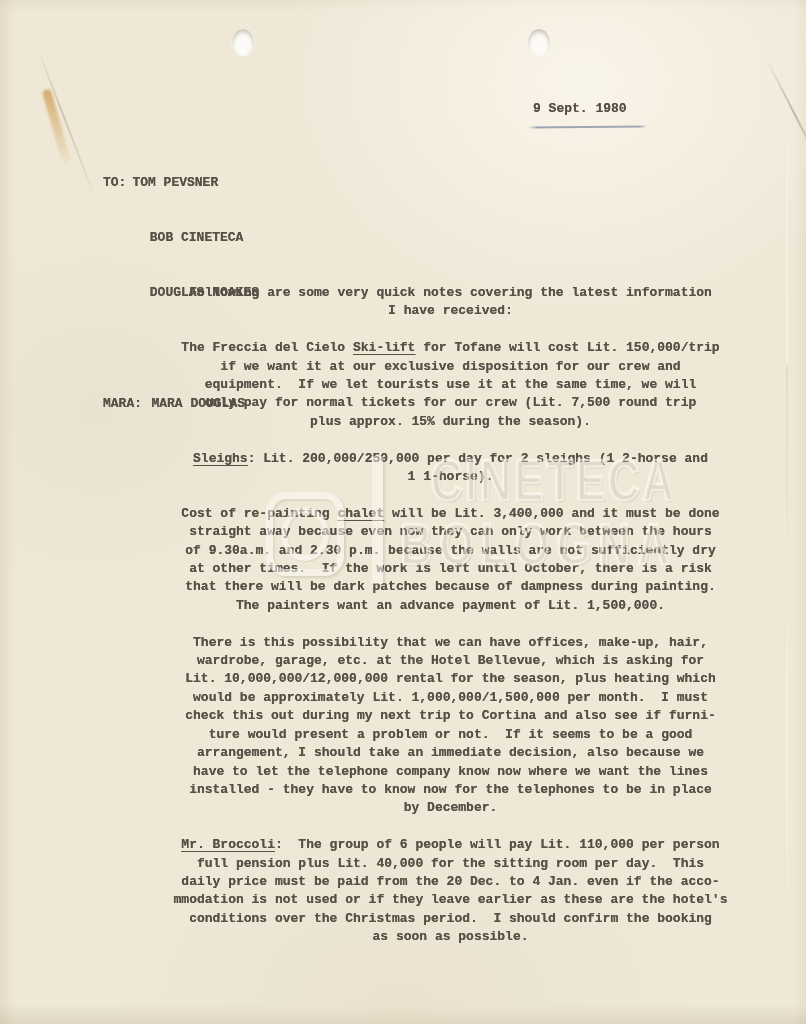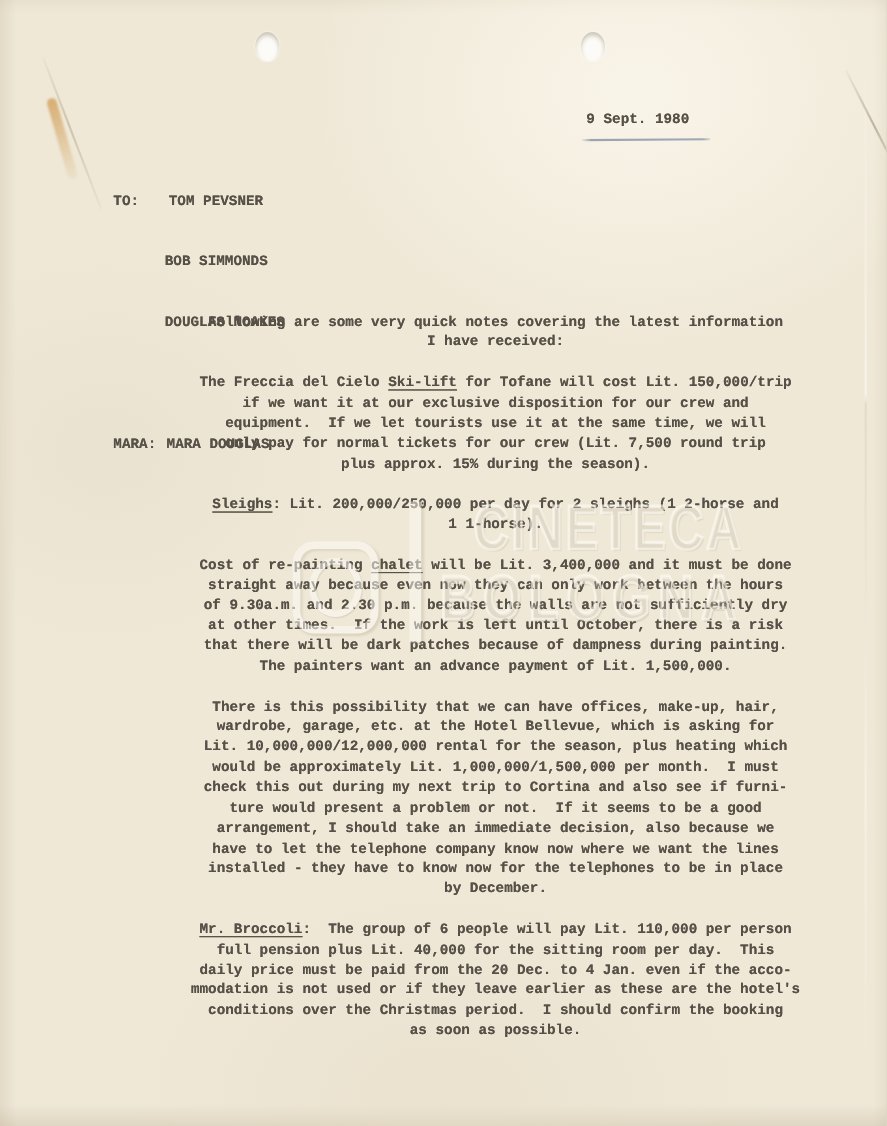--- a/index.html
+++ b/index.html
@@ -32,21 +32,21 @@
   .line{white-space:pre;}
   u{text-decoration-thickness:1.3px;text-underline-offset:3px;}
   .date-block{position:absolute;left:533px;top:100px;}
   .date-underline{
     position:absolute;left:528px;top:126px;width:118px;height:2px;
     background:linear-gradient(to right, rgba(123,137,160,0) 0%, rgba(123,137,160,0.75) 8%, rgba(123,137,160,0.7) 94%, rgba(123,137,160,0.2) 100%);
     transform:rotate(-0.4deg);border-radius:1px;
   }
   .header-block{position:absolute;left:103px;top:137px;}
   .hrow{display:flex;align-items:center;}
-  .to-name{margin-left:27px;}
+  .to-name{margin-left:6px;}
   .indent5{padding-left:46.8px;}
   .blank-line{height:18.4px;}
   .sender{margin-left:9.4px;}
   .body-block{position:absolute;left:103px;top:284px;width:695px;}
   .para{margin:0 0 18.4px 0;text-align:center;}
   .para:last-child{margin-bottom:0;}
   
   .hole{
     position:absolute;width:22px;height:27px;border-radius:50%;
     background:#fcfbf7;
@@ -118,21 +118,21 @@
   <div class="edge-right"></div>
 
   <div class="type date-block">9 Sept. 1980</div>
   <div class="date-underline"></div>
 
   <div class="type header-block">
     <div class="hrow">
       <span>TO:</span>
       <span class="to-name">TOM PEVSNER</span>
     </div>
-    <div class="indent5">BOB SIMMONDS</div>
+    <div class="indent5">BOB CINETECA</div>
     <div class="indent5">DOUGLAS NOAKES</div>
     <div class="blank-line"></div>
     <div class="hrow">
       <span>MARA:</span>
       <span class="sender">MARA DOUGLAS</span>
     </div>
   </div>
 
   <div class="type body-block"><div class="para"><div class="line"><span>Following are some very quick notes covering the latest information</span></div><div class="line"><span>I have received:</span></div></div><div class="para"><div class="line"><span>The Freccia del Cielo </span><u>Ski-lift</u><span> for Tofane will cost Lit. 150,000/trip</span></div><div class="line"><span>if we want it at our exclusive disposition for our crew and</span></div><div class="line"><span>equipment.  If we let tourists use it at the same time, we will</span></div><div class="line"><span>only pay for normal tickets for our crew (Lit. 7,500 round trip</span></div><div class="line"><span>plus approx. 15% during the season).</span></div></div><div class="para"><div class="line"><span></span><u>Sleighs</u><span>: Lit. 200,000/250,000 per day for 2 sleighs (1 2-horse and</span></div><div class="line"><span>1 1-horse).</span></div></div><div class="para"><div class="line"><span>Cost of re-painting </span><u>chalet</u><span> will be Lit. 3,400,000 and it must be done</span></div><div class="line"><span>straight away because even now they can only work between the hours</span></div><div class="line"><span>of 9.30a.m. and 2.30 p.m. because the walls are not sufficiently dry</span></div><div class="line"><span>at other times.  If the work is left until October, there is a risk</span></div><div class="line"><span>that there will be dark patches because of dampness during painting.</span></div><div class="line"><span>The painters want an advance payment of Lit. 1,500,000.</span></div></div><div class="para"><div class="line"><span>There is this possibility that we can have offices, make-up, hair,</span></div><div class="line"><span>wardrobe, garage, etc. at the Hotel Bellevue, which is asking for</span></div><div class="line"><span>Lit. 10,000,000/12,000,000 rental for the season, plus heating which</span></div><div class="line"><span>would be approximately Lit. 1,000,000/1,500,000 per month.  I must</span></div><div class="line"><span>check this out during my next trip to Cortina and also see if furni-</span></div><div class="line"><span>ture would present a problem or not.  If it seems to be a good</span></div><div class="line"><span>arrangement, I should take an immediate decision, also because we</span></div><div class="line"><span>have to let the telephone company know now where we want the lines</span></div><div class="line"><span>installed - they have to know now for the telephones to be in place</span></div><div class="line"><span>by December.</span></div></div><div class="para"><div class="line"><span></span><u>Mr. Broccoli</u><span>:  The group of 6 people will pay Lit. 110,000 per person</span></div><div class="line"><span>full pension plus Lit. 40,000 for the sitting room per day.  This</span></div><div class="line"><span>daily price must be paid from the 20 Dec. to 4 Jan. even if the acco-</span></div><div class="line"><span>mmodation is not used or if they leave earlier as these are the hotel's</span></div><div class="line"><span>conditions over the Christmas period.  I should confirm the booking</span></div><div class="line"><span>as soon as possible.</span></div></div></div>
 

